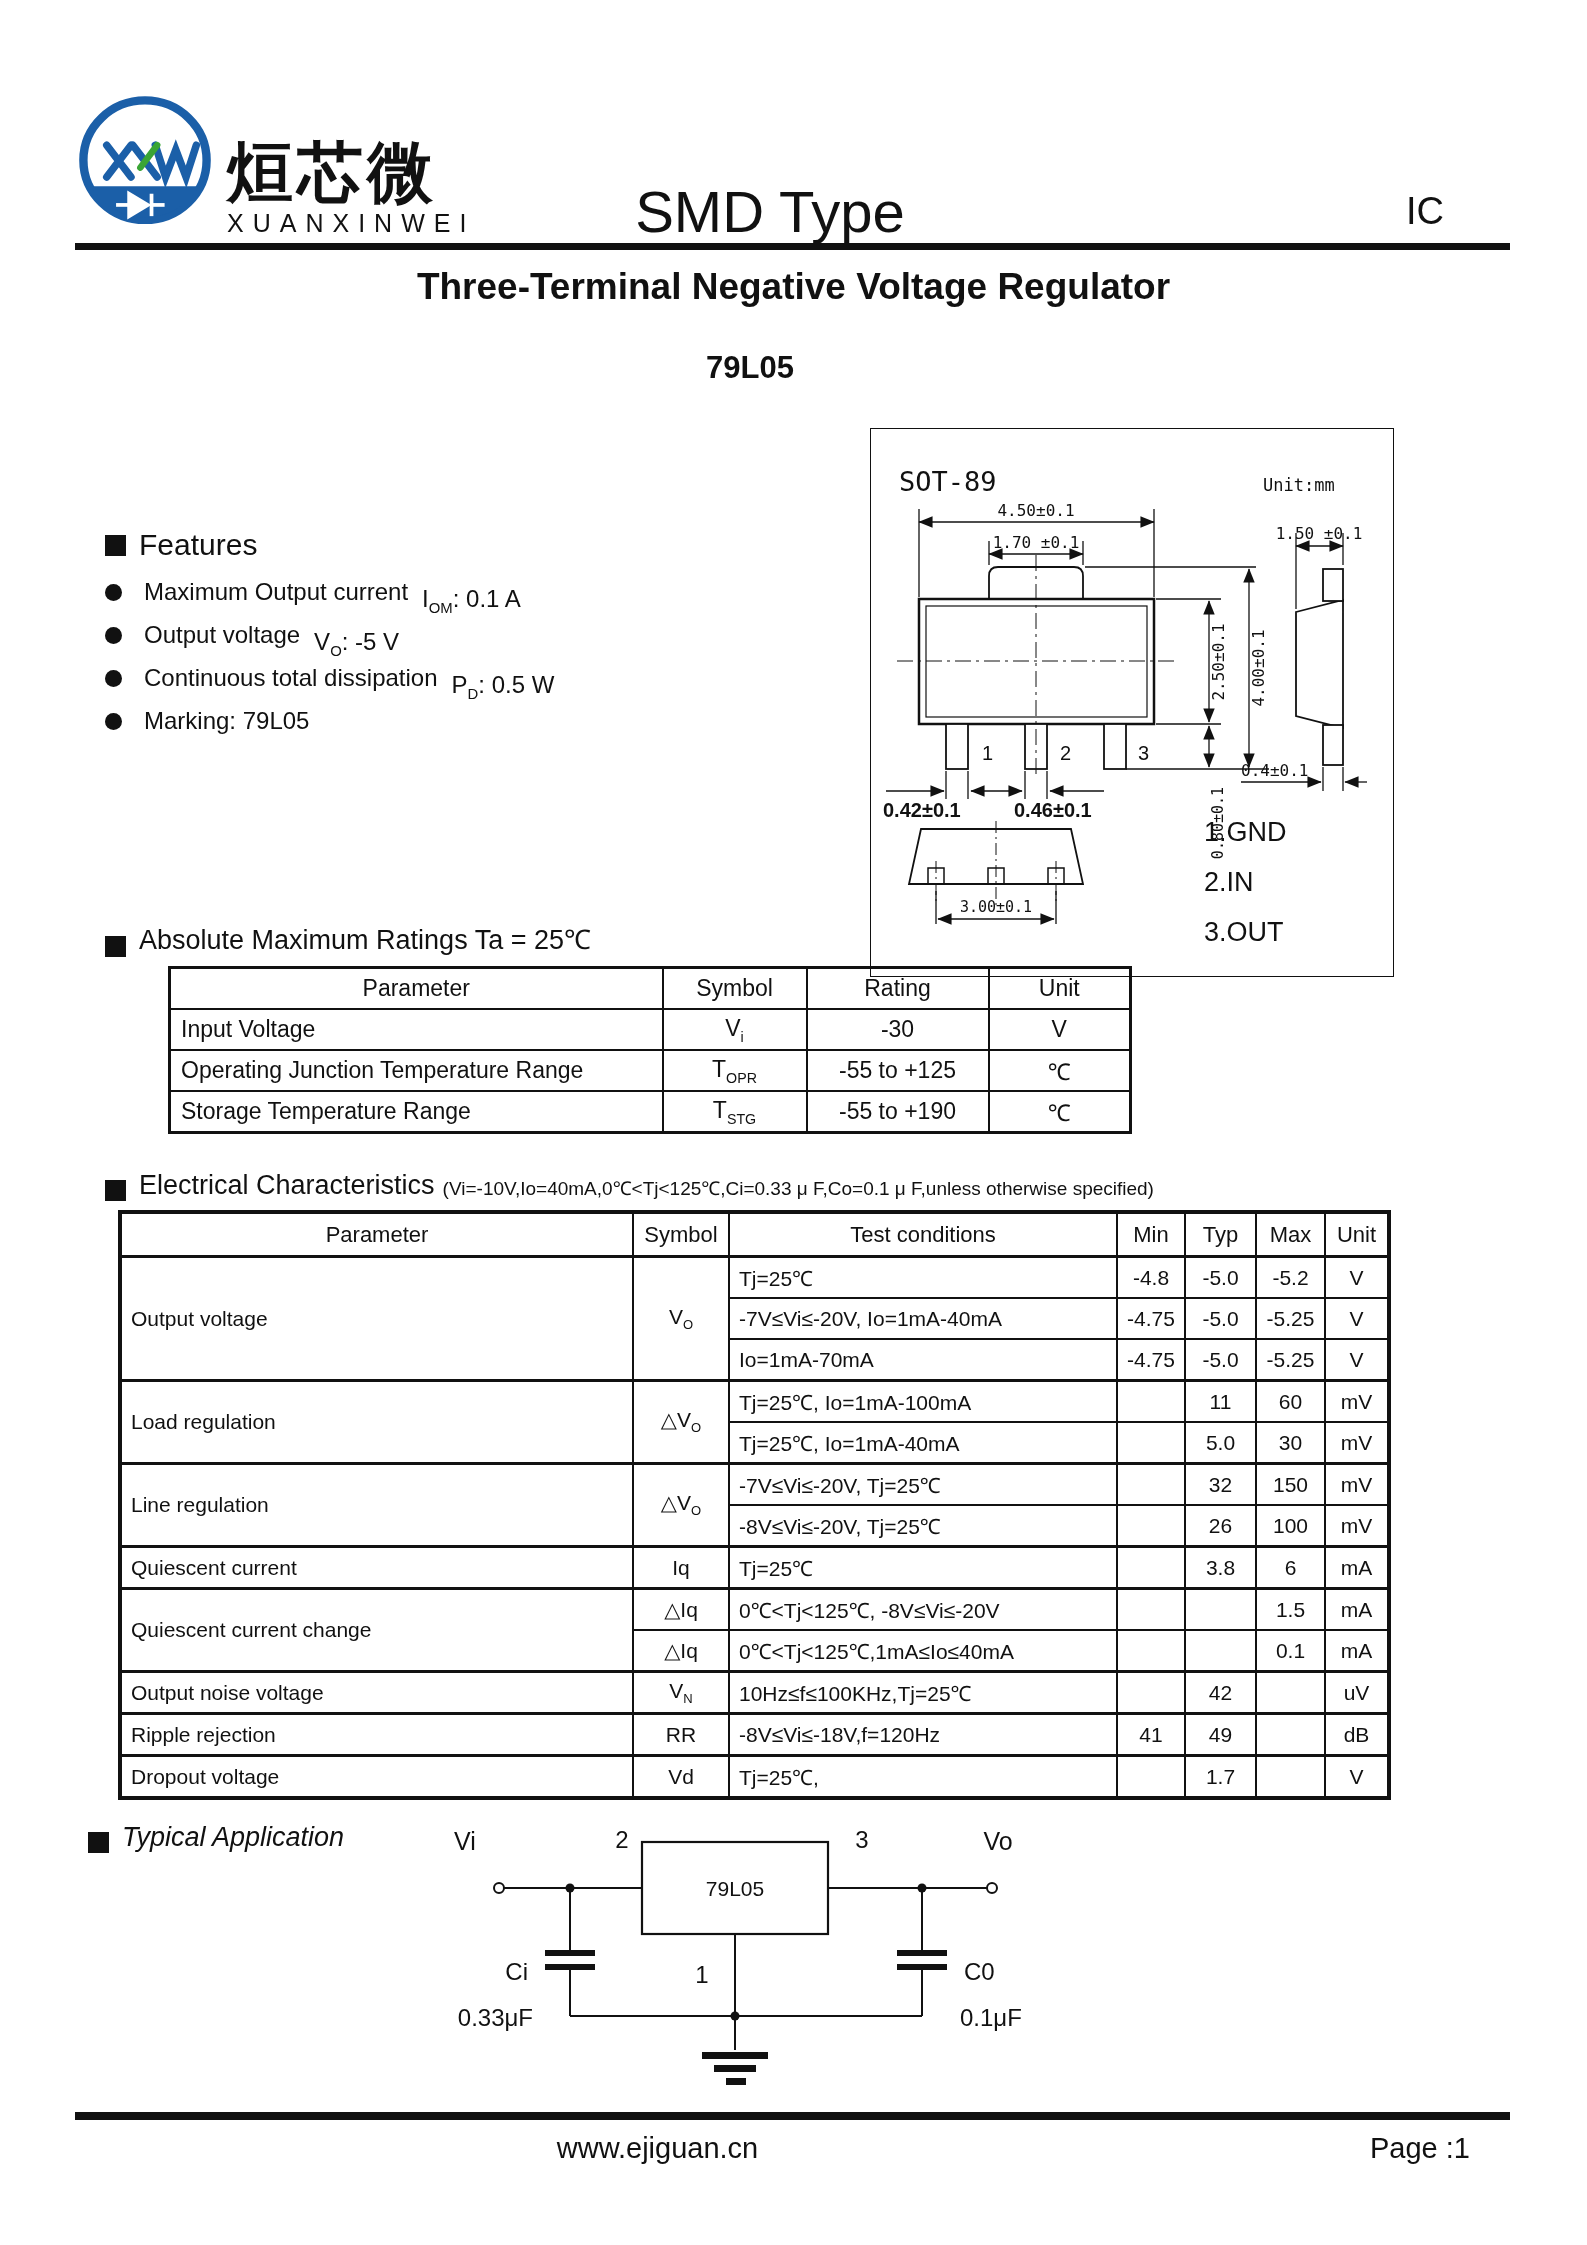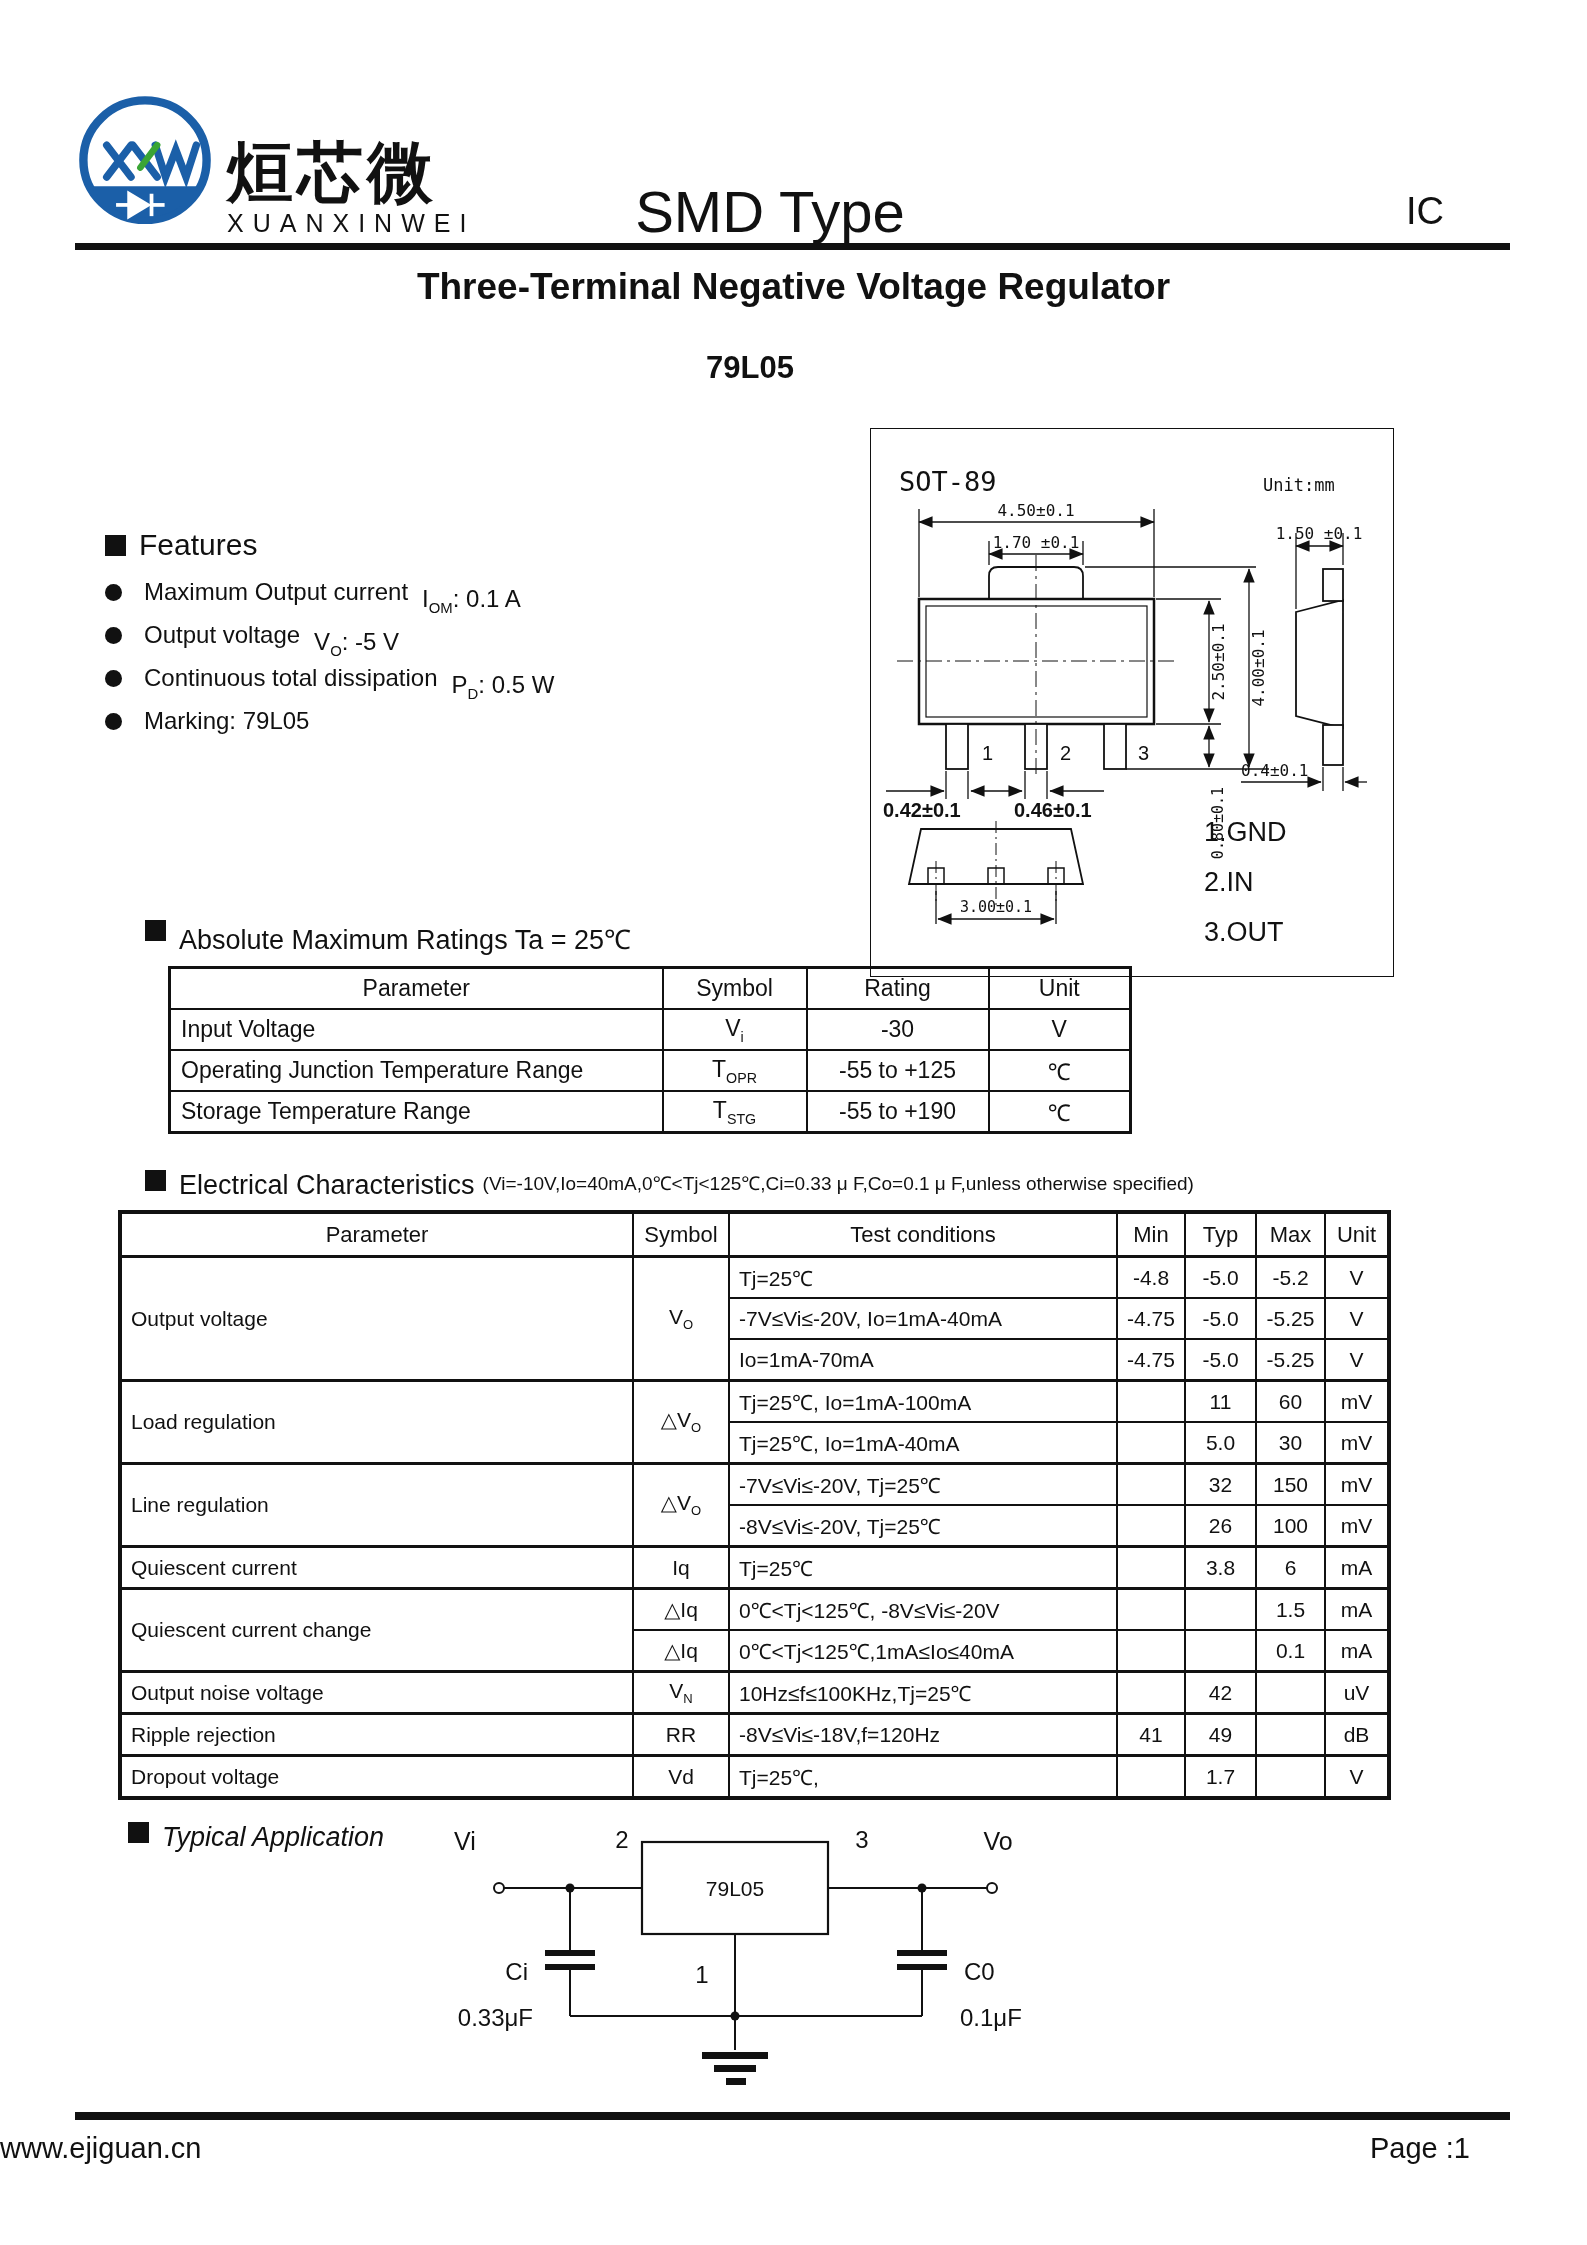--- a/index.html
+++ b/index.html
@@ -9,21 +9,21 @@
   
   .logo{left:75px;top:86px;display:flex;align-items:flex-end;gap:12px;}
   .logo-txt .cn{font-size:66px;font-weight:bold;letter-spacing:4px;line-height:1.05;}
   .logo-txt .en{font-size:25px;letter-spacing:9px;margin-top:2px;}
   .smd{left:520px;top:178px;width:500px;text-align:center;font-size:58px;}
   .ic{left:1370px;top:190px;width:110px;text-align:center;font-size:38px;}
   .hrule{left:75px;top:243px;width:1435px;height:7px;background:#111;}
   .title{left:0;top:266px;width:1587px;text-align:center;font-size:37px;font-weight:bold;}
   .pn{left:0;top:350px;width:1500px;text-align:center;font-size:31px;font-weight:bold;}
   
-  .sec-head{position:absolute;display:flex;align-items:flex-start;font-size:27px;white-space:nowrap;margin-left:40px;}
+  .sec-head{position:absolute;display:flex;align-items:flex-end;font-size:27px;white-space:nowrap;}
   .sq{width:21px;height:21px;background:#111;margin-right:13px;flex:none;}
   .cond{font-size:19px;margin-left:8px;}
   
   .features{left:105px;top:492px;}
   .features .head{display:flex;align-items:center;font-size:30px;margin-top:36px;}
   .features ul{list-style:none;margin:16px 0 0 0;padding:0;}
   .features li{display:flex;align-items:center;font-size:24px;margin-bottom:15px;height:28px;}
   .dot{width:17px;height:17px;border-radius:50%;background:#111;margin-right:22px;flex:none;}
   .sym{margin-left:14px;margin-top:16px;}
   sub{font-size:0.62em;}
@@ -35,21 +35,21 @@
   .amr{left:168px;top:966px;border:3px solid #111;}
   .amr th,.amr td{border:2.5px solid #111;font-size:23px;font-weight:normal;height:39px;padding:0 10px;}
   .ec{left:118px;top:1210px;border:4px solid #111;}
   .ec th,.ec td{border:2px solid #111;font-size:21px;font-weight:normal;height:39px;padding:0 9px;}
   .ec thead th{border-bottom:3.5px solid #111;height:41px;font-size:22px;}
   .ec tr.grp td{border-top:3.5px solid #111;}
   .c{text-align:center;} .pl{text-align:left;}
   
   .circuit{left:350px;top:1818px;}
   .frule{left:75px;top:2112px;width:1435px;height:8px;background:#111;}
-  .site{left:0;top:2132px;width:1315px;font-size:29px;}
+  .site{left:0;top:2132px;width:1315px;text-align:center;font-size:29px;}
   .pagenum{left:1260px;top:2132px;width:210px;text-align:right;font-size:29px;}
   svg text{fill:#111;}
 </style>
 </head>
 <body>
 
 <div class="abs logo">
   <svg width="140" height="152" viewBox="0 0 150 152">
     <ellipse cx="75" cy="74" rx="66" ry="64" fill="#fff" stroke="#1b5fa8" stroke-width="9"></ellipse>
     <path d="M17,102 A66,64 0 0 0 133,102 Z" fill="#1b5fa8"></path>

